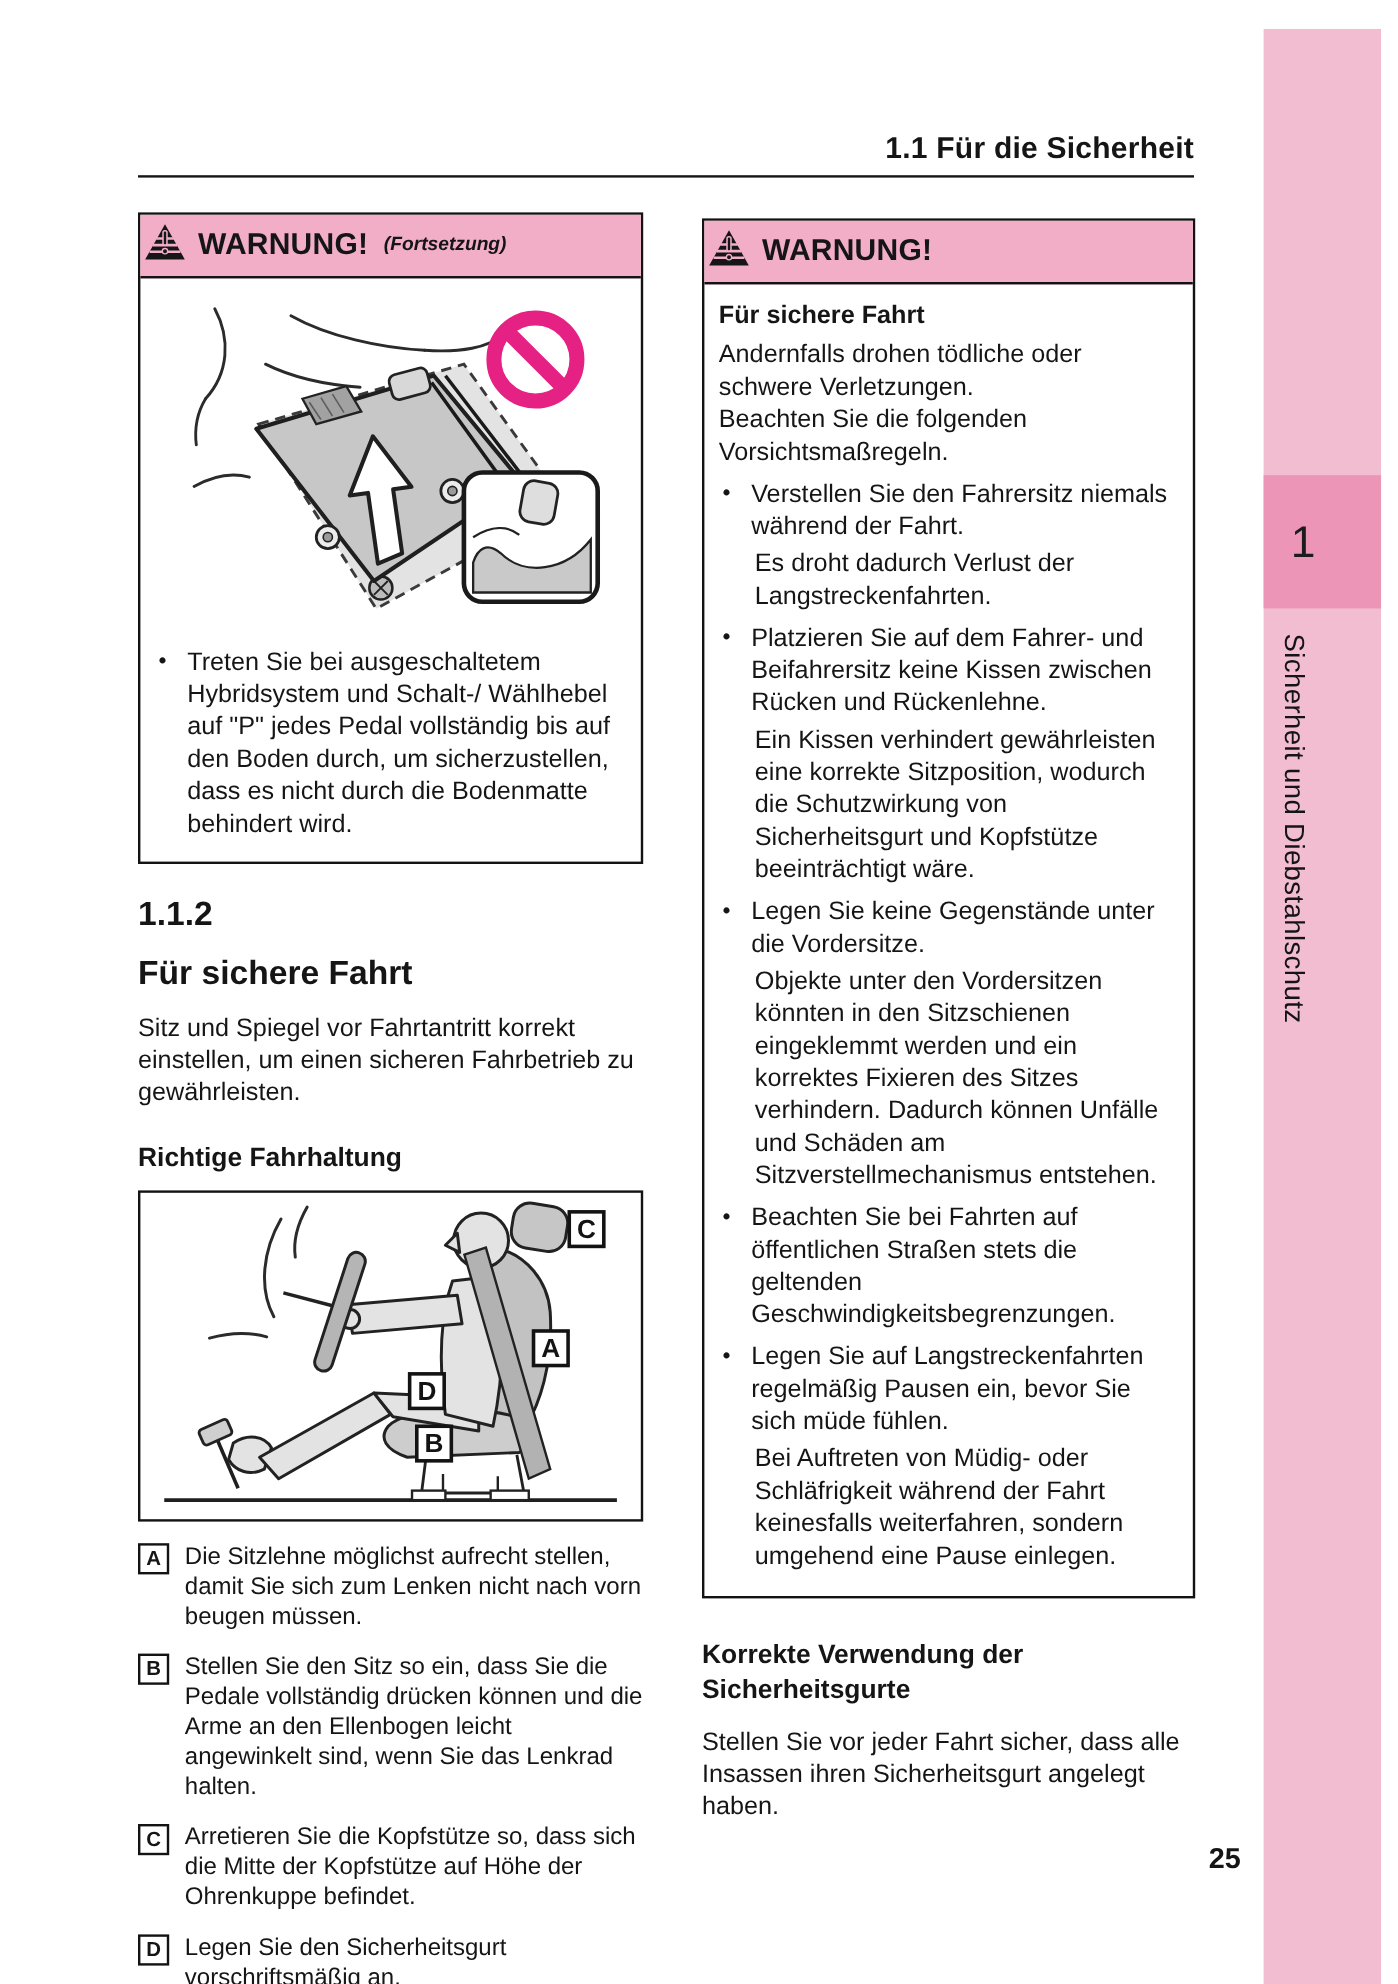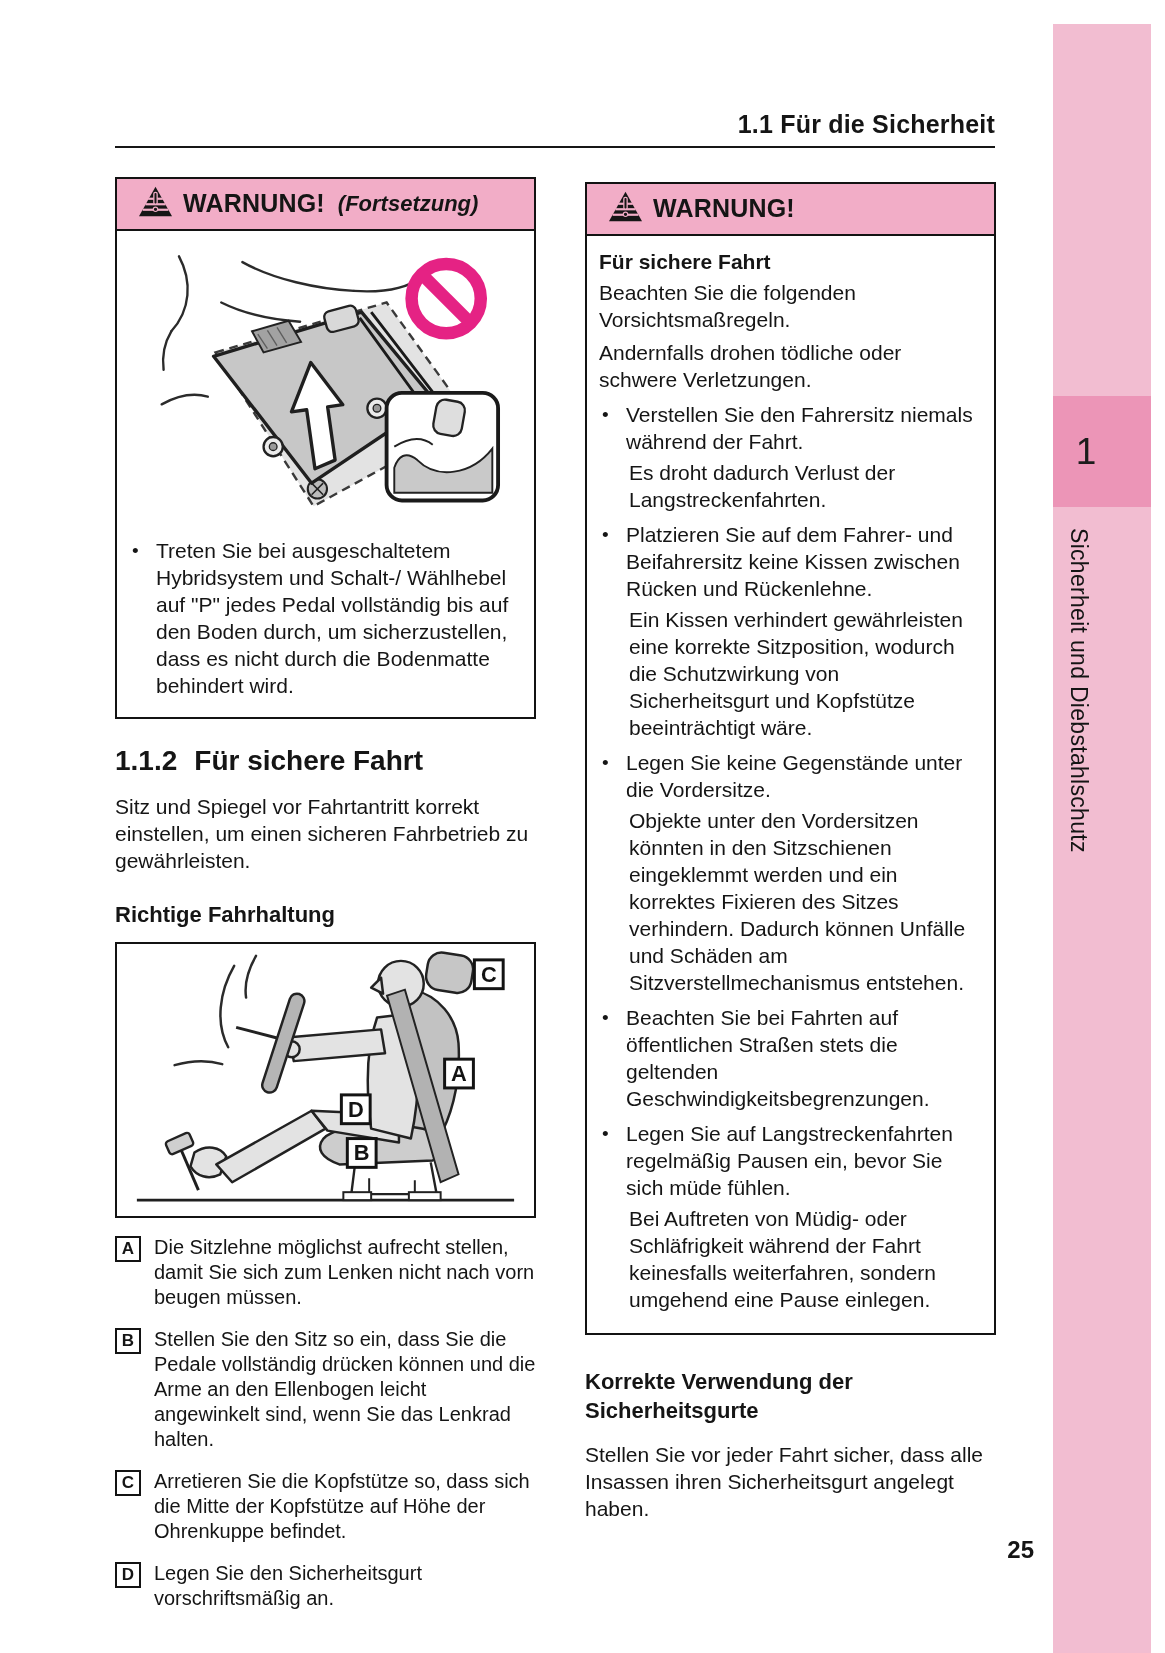--- a/index.html
+++ b/index.html
@@ -24,35 +24,35 @@
     font-size:23px;color:#141414;letter-spacing:.3px;
   }
 
   .col-left{position:absolute;left:115px;top:153px;width:421px;}
   .col-right{position:absolute;left:585px;top:158px;width:411px;}
 
   
   .warning-box{border:2.5px solid #131313;background:#fff;box-sizing:border-box;}
   .warning-head{
     display:flex;align-items:center;background:#f2adc7;border-bottom:2.5px solid #131313;
-    padding:6px 20px 7px;gap:9px;
+    padding:6px 2px 7px;gap:9px;
   }
   .warning-title{font-weight:bold;font-size:25px;letter-spacing:.2px;}
-  .warning-cont{font-weight:bold;font-style:italic;font-size:22px;margin-left:4px;}
+  .warning-cont{font-weight:bold;font-style:italic;font-size:16px;margin-left:4px;}
   .warning-body{padding:10px 12px 18px;}
 
   .body-text{font-size:21px;line-height:27px;margin:0;}
   .para-gap{margin-top:6px;}
 
   .bullet-row{display:flex;margin-top:8px;}
   .bullet-dot{flex:0 0 24px;font-size:19px;line-height:27px;padding-left:3px;}
   .bullet-text{font-size:21px;line-height:27px;}
   .warn-sub{font-size:21px;line-height:27px;margin:4px 0 2px 30px;}
 
-  .section-heading{margin:26px 0 0;font-size:28px;font-weight:bold;display:flex;gap:17px;}
+  .section-heading{margin:26px 0 0;font-size:28px;font-weight:bold;display:flex;gap:17px;flex-direction:column;}
   .intro-text{margin-top:16px;}
   .subheading{margin:26px 0 0;font-size:22px;font-weight:bold;line-height:29px;}
 
   .figure{margin-top:6px;}
   .figure svg{display:block;}
   .seat-frame{margin-top:13px;border:2px solid #131313;}
 
   .keyed-list{margin-top:8px;}
   .keyed-row{display:flex;gap:13px;margin-top:17px;}
   .key-box{
@@ -261,22 +261,22 @@
               <line x1="12" y1="15" x2="28" y2="15"></line>
             </g>
             <rect x="18.2" y="8" width="3.6" height="13" rx="1.6" fill="#161616" stroke="#f2adc7" stroke-width="1.4"></rect>
             <circle cx="20" cy="26.5" r="2.4" fill="#161616" stroke="#f2adc7" stroke-width="1.2"></circle>
           </svg>
         </span>
         <span class="warning-title">WARNUNG!</span>
       </div>
       <div class="warning-body">
         <p class="right-warn-heading">Für sichere Fahrt</p>
+        <p class="body-text para-gap">Andernfalls drohen tödliche oder schwere Verletzungen.</p>
         <p class="body-text">Beachten Sie die folgenden Vorsichtsmaßregeln.</p>
-        <p class="body-text para-gap">Andernfalls drohen tödliche oder schwere Verletzungen.</p>
 
         <div class="bullet-row">
           <span class="bullet-dot">•</span>
           <span class="bullet-text">Verstellen Sie den Fahrersitz niemals während der Fahrt.</span>
         </div>
         <p class="warn-sub">Es droht dadurch Verlust der Langstreckenfahrten.</p>
 
         <div class="bullet-row">
           <span class="bullet-dot">•</span>
           <span class="bullet-text">Platzieren Sie auf dem Fahrer- und Beifahrersitz keine Kissen zwischen Rücken und Rückenlehne.</span>

